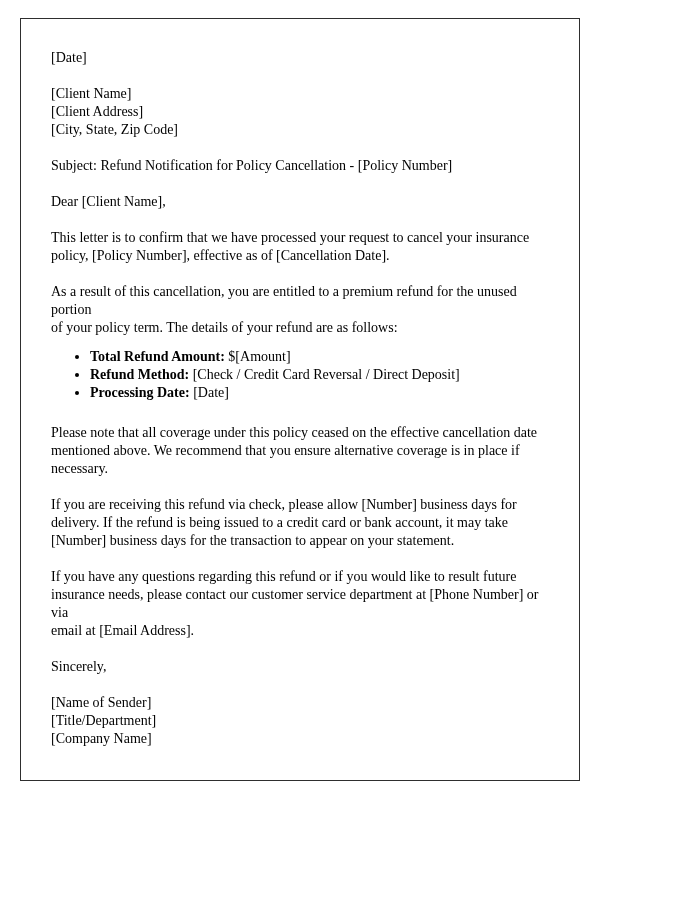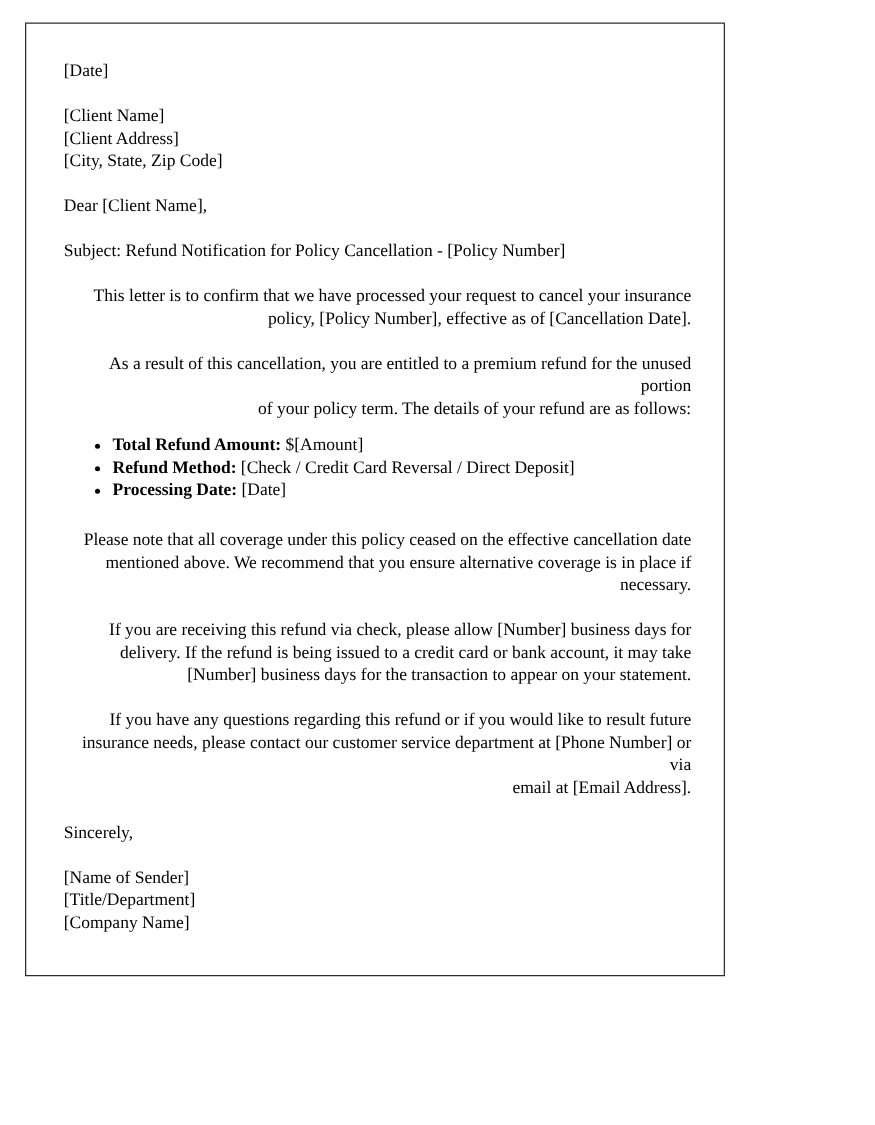--- a/index.html
+++ b/index.html
@@ -29,21 +29,20 @@
   .letter {
     padding: 30px 26px 0 30px;
     font-size: 14px;
     line-height: 18px;
   }
   .para {
     margin: 0 0 18px 0;
   }
   .prewrap {
     white-space: pre-line;
-    text-align: right;
   }
   .block div {
     line-height: 18px;
   }
   ul.details {
     margin: -7px 0 22px 0;
     padding: 0 0 0 39px;
     list-style: disc outside;
   }
   ul.details li {
@@ -60,23 +59,23 @@
   <div class="letter">
 
     <div class="para">[Date]</div>
 
     <div class="para block">
       <div>[Client Name]</div>
       <div>[Client Address]</div>
       <div>[City, State, Zip Code]</div>
     </div>
 
+    <div class="para">Subject: Refund Notification for Policy Cancellation - [Policy Number]</div>
+
     <div class="para">Dear [Client Name],</div>
-
-    <div class="para">Subject: Refund Notification for Policy Cancellation - [Policy Number]</div>
 
     <div class="para prewrap">This letter is to confirm that we have processed your request to cancel your insurance
 policy, [Policy Number], effective as of [Cancellation Date].</div>
 
     <div class="para prewrap">As a result of this cancellation, you are entitled to a premium refund for the unused portion
 of your policy term. The details of your refund are as follows:</div>
 
     <ul class="details">
       <li>
         <span class="b">Total Refund Amount:</span>

